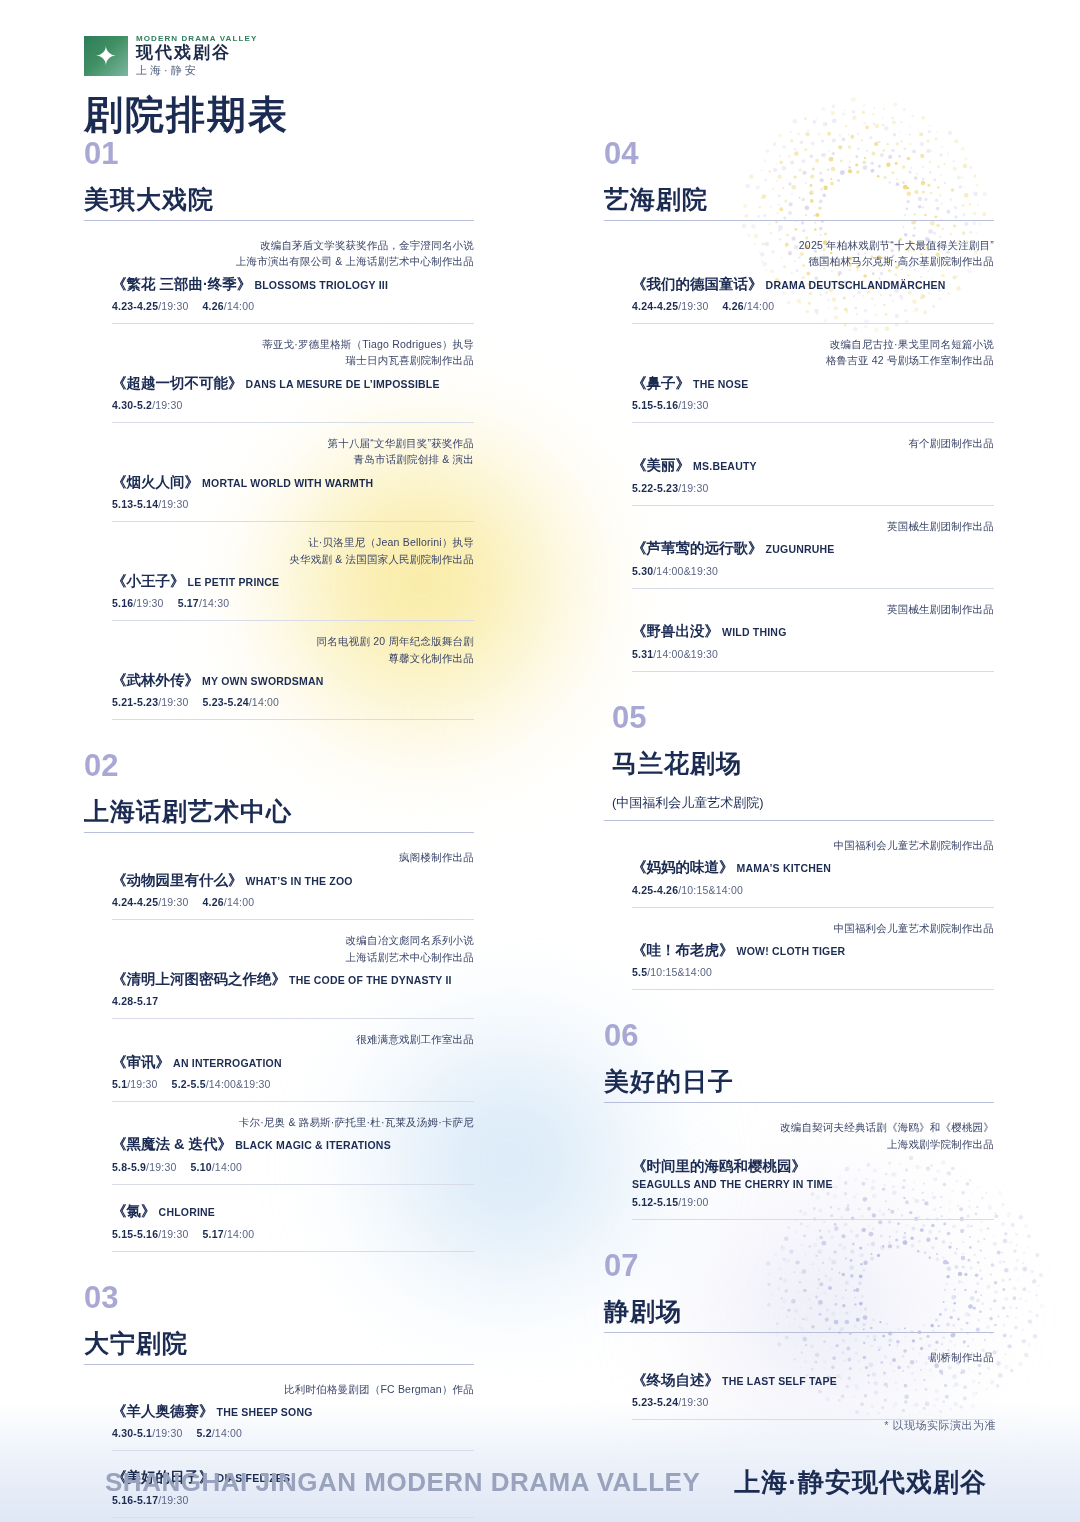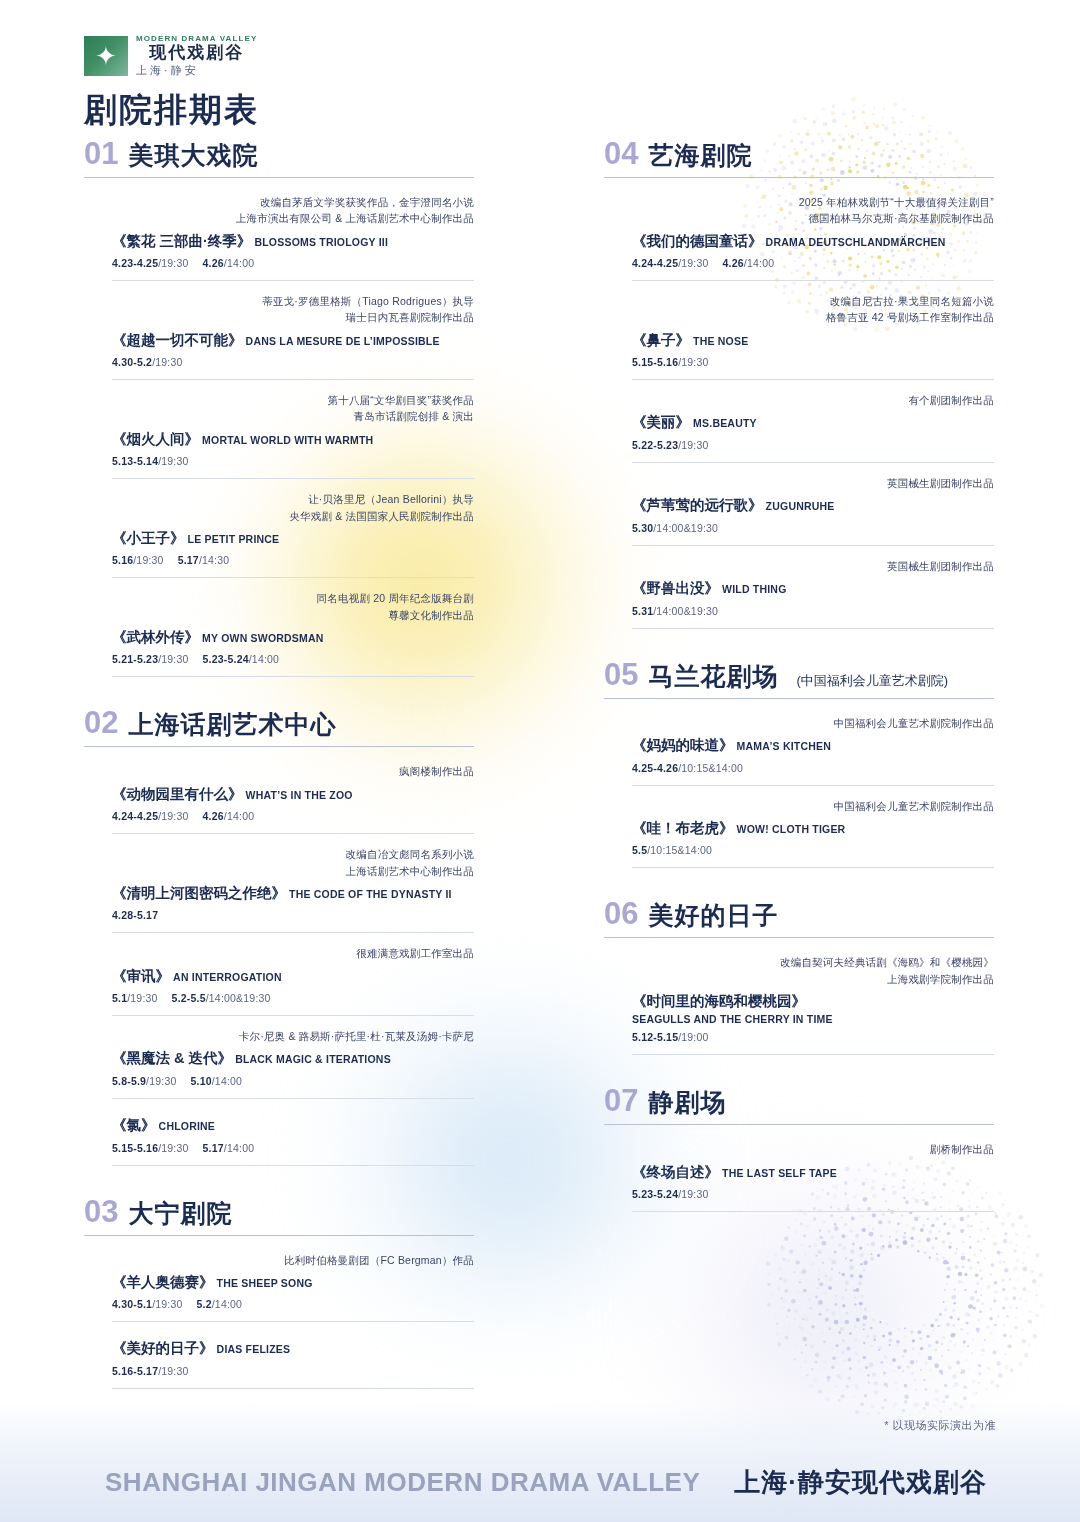--- a/index.html
+++ b/index.html
@@ -43,40 +43,41 @@
     background: linear-gradient(135deg, #2e7d5b 0%, #3f8f62 45%, #7db6a0 100%);
   }
   .logo-mark .star {
     position: absolute; left: 50%; top: 50%; transform: translate(-50%,-50%);
     font-size: 26px; color: #ffffff; line-height: 1;
   }
   .logo-text .en {
     font-size: 8px; letter-spacing: 1.1px; color: #2e7d5b; font-weight: bold;
   }
   .logo-text .cn {
-    font-size: 17px; font-weight: bold; color: #1d2b4a; letter-spacing: 2px; line-height: 1.2; text-align: center;
+    font-size: 17px; font-weight: bold; color: #1d2b4a; letter-spacing: 2px; line-height: 1.2;
   }
   .logo-text .sub {
     font-size: 11px; color: #4b5a78; letter-spacing: 3px;
   }
   .doc-title {
     margin-top: 10px;
-    font-size: 33px; font-weight: bold; letter-spacing: 2px; color: #1b2b52;
+    font-size: 39px; font-weight: bold; letter-spacing: 2px; color: #1b2b52;
   }
 
   
   .col { position: absolute; width: 390px; }
   .col-left  { left: 84px;  top: 138px; }
   .col-right { left: 604px; top: 138px; }
 
   .venue { margin-bottom: 4px; }
   .venue-head {
-    display: flex; align-items: baseline; gap: 10px;
+    display: flex; align-items: baseline; gap: 18px;
     padding-bottom: 8px;
     border-bottom: 1px solid #b9bedb;
+    flex-direction: column;
   }
   .venue-num {
     font-size: 31px; font-weight: bold; color: #a9a8d4; letter-spacing: 0px; line-height: 1;
   }
   .venue-name {
     font-size: 25px; font-weight: bold; color: #1b2b52; letter-spacing: 1px; line-height: 1;
   }
   .venue-note {
     font-size: 13px; color: #1b2b52; font-weight: normal; letter-spacing: 0px; margin-left: 8px;
   }

